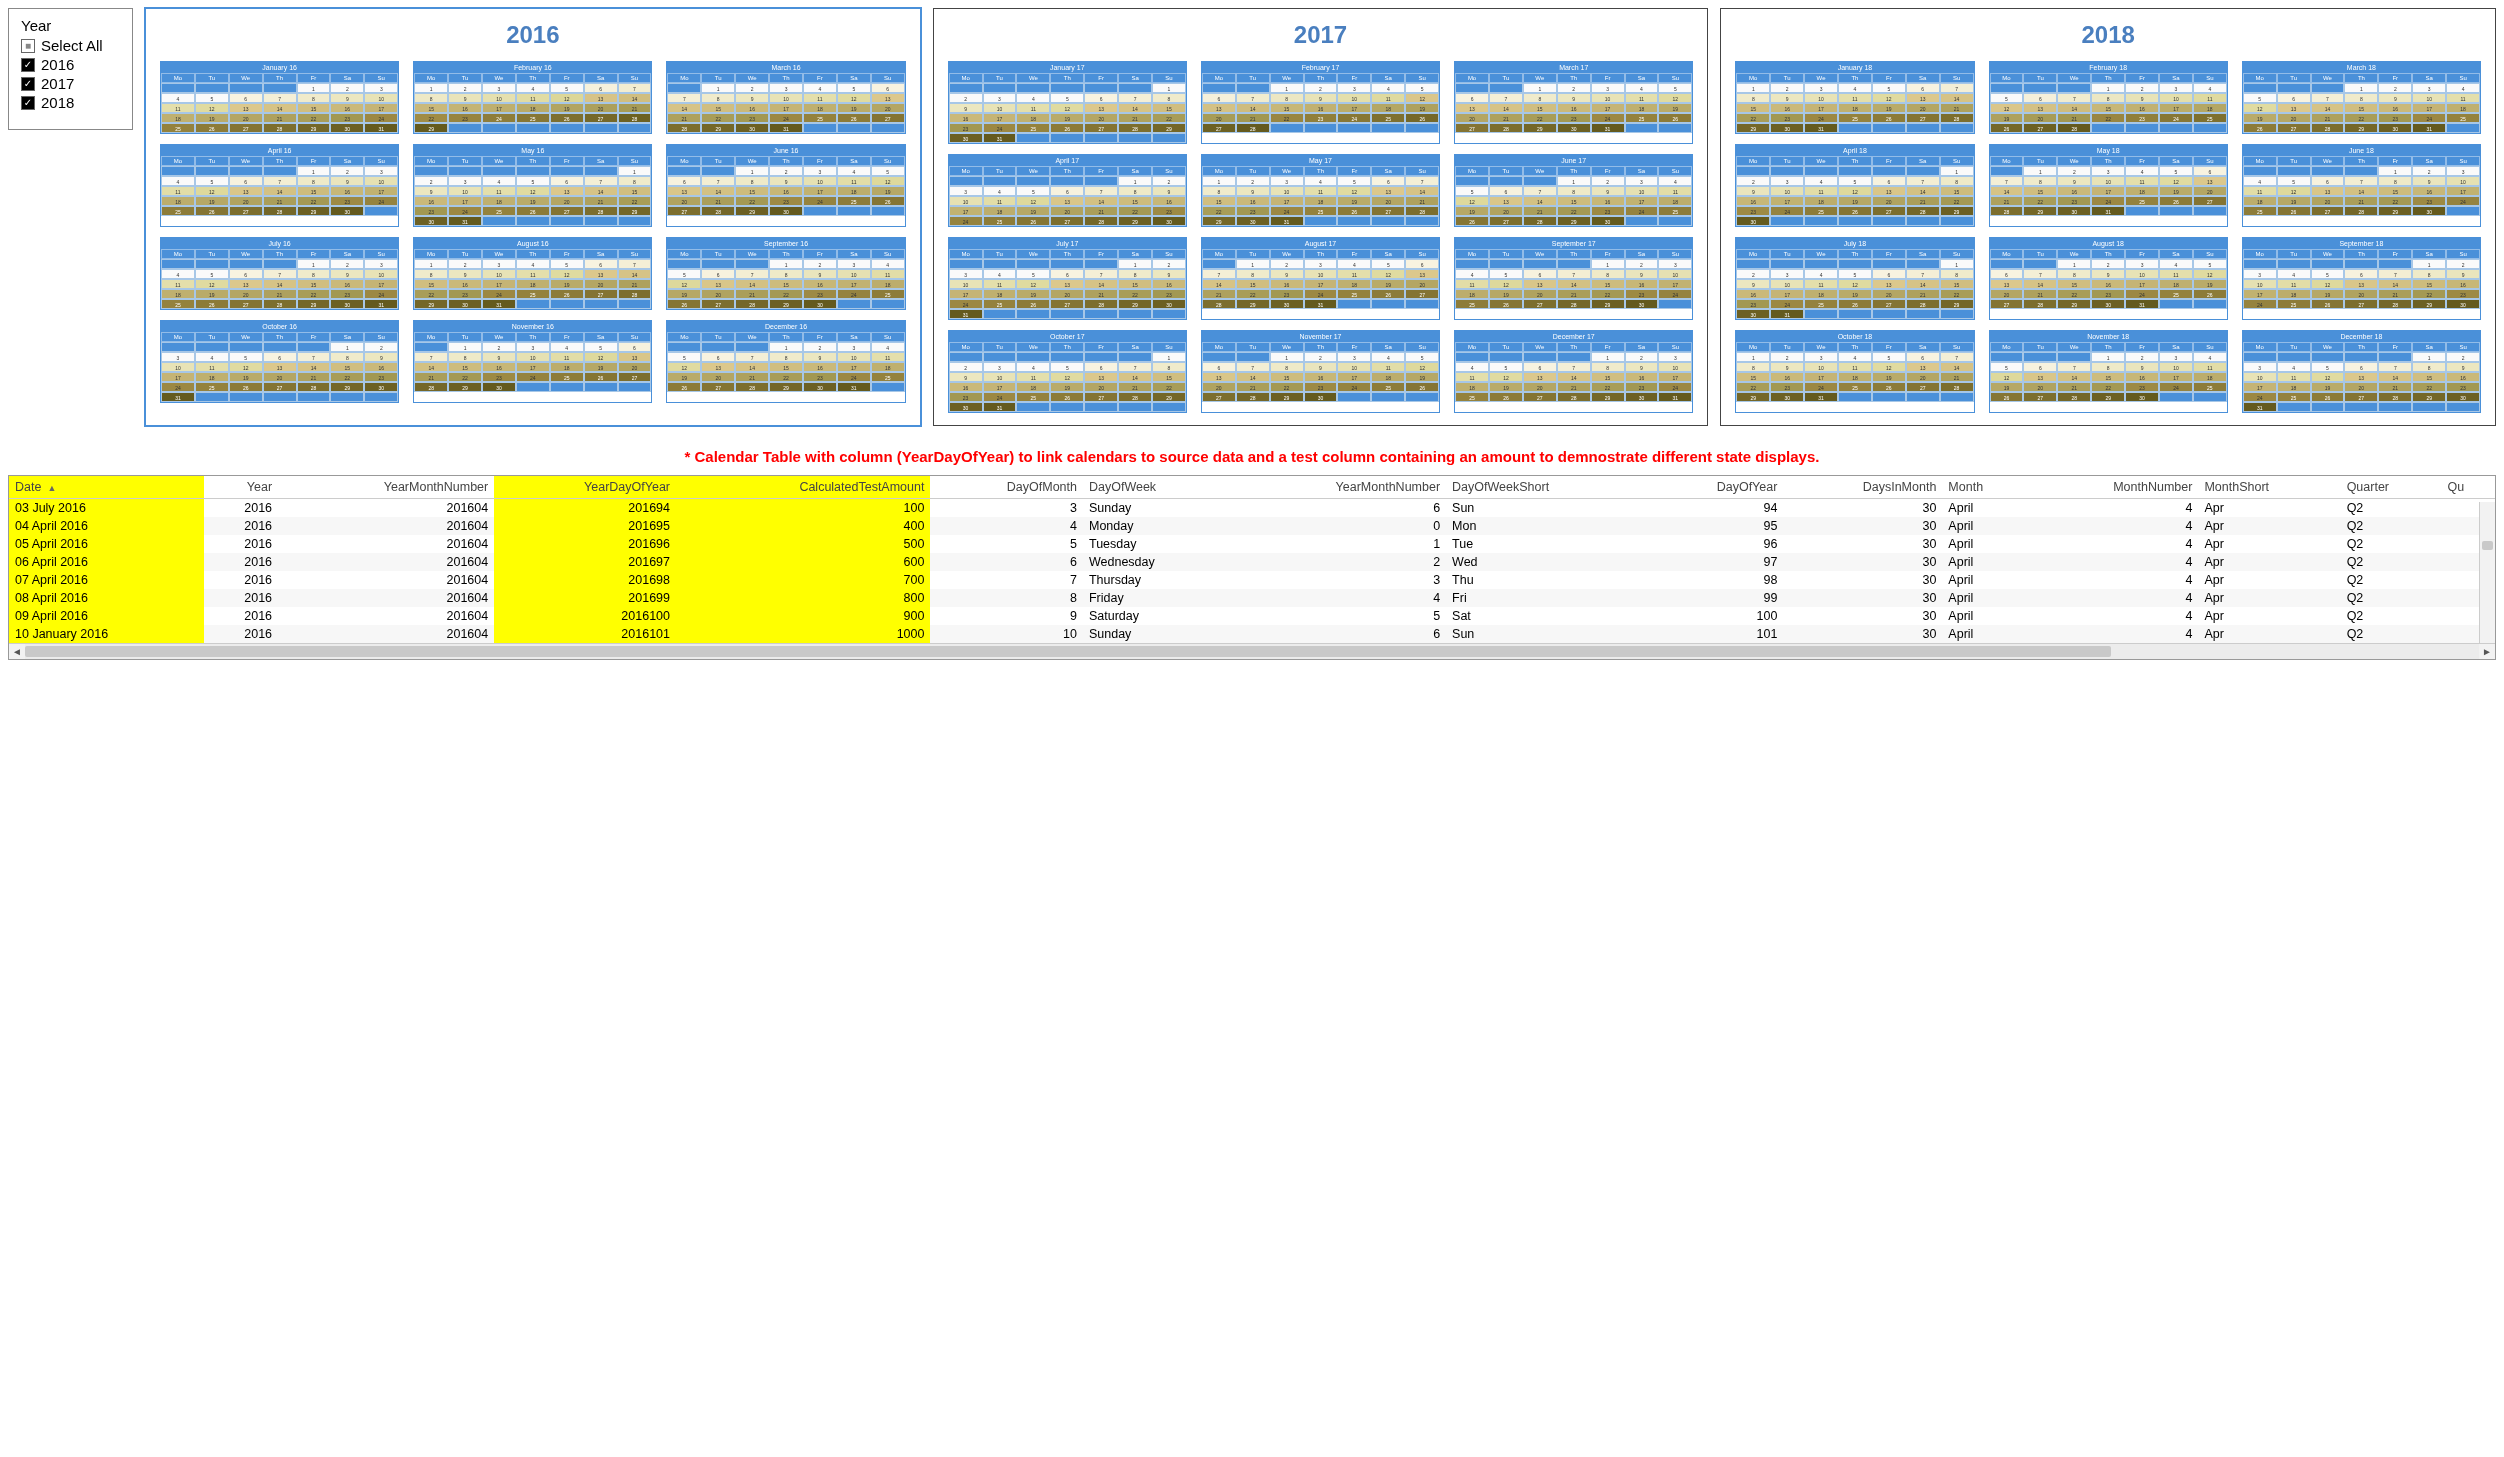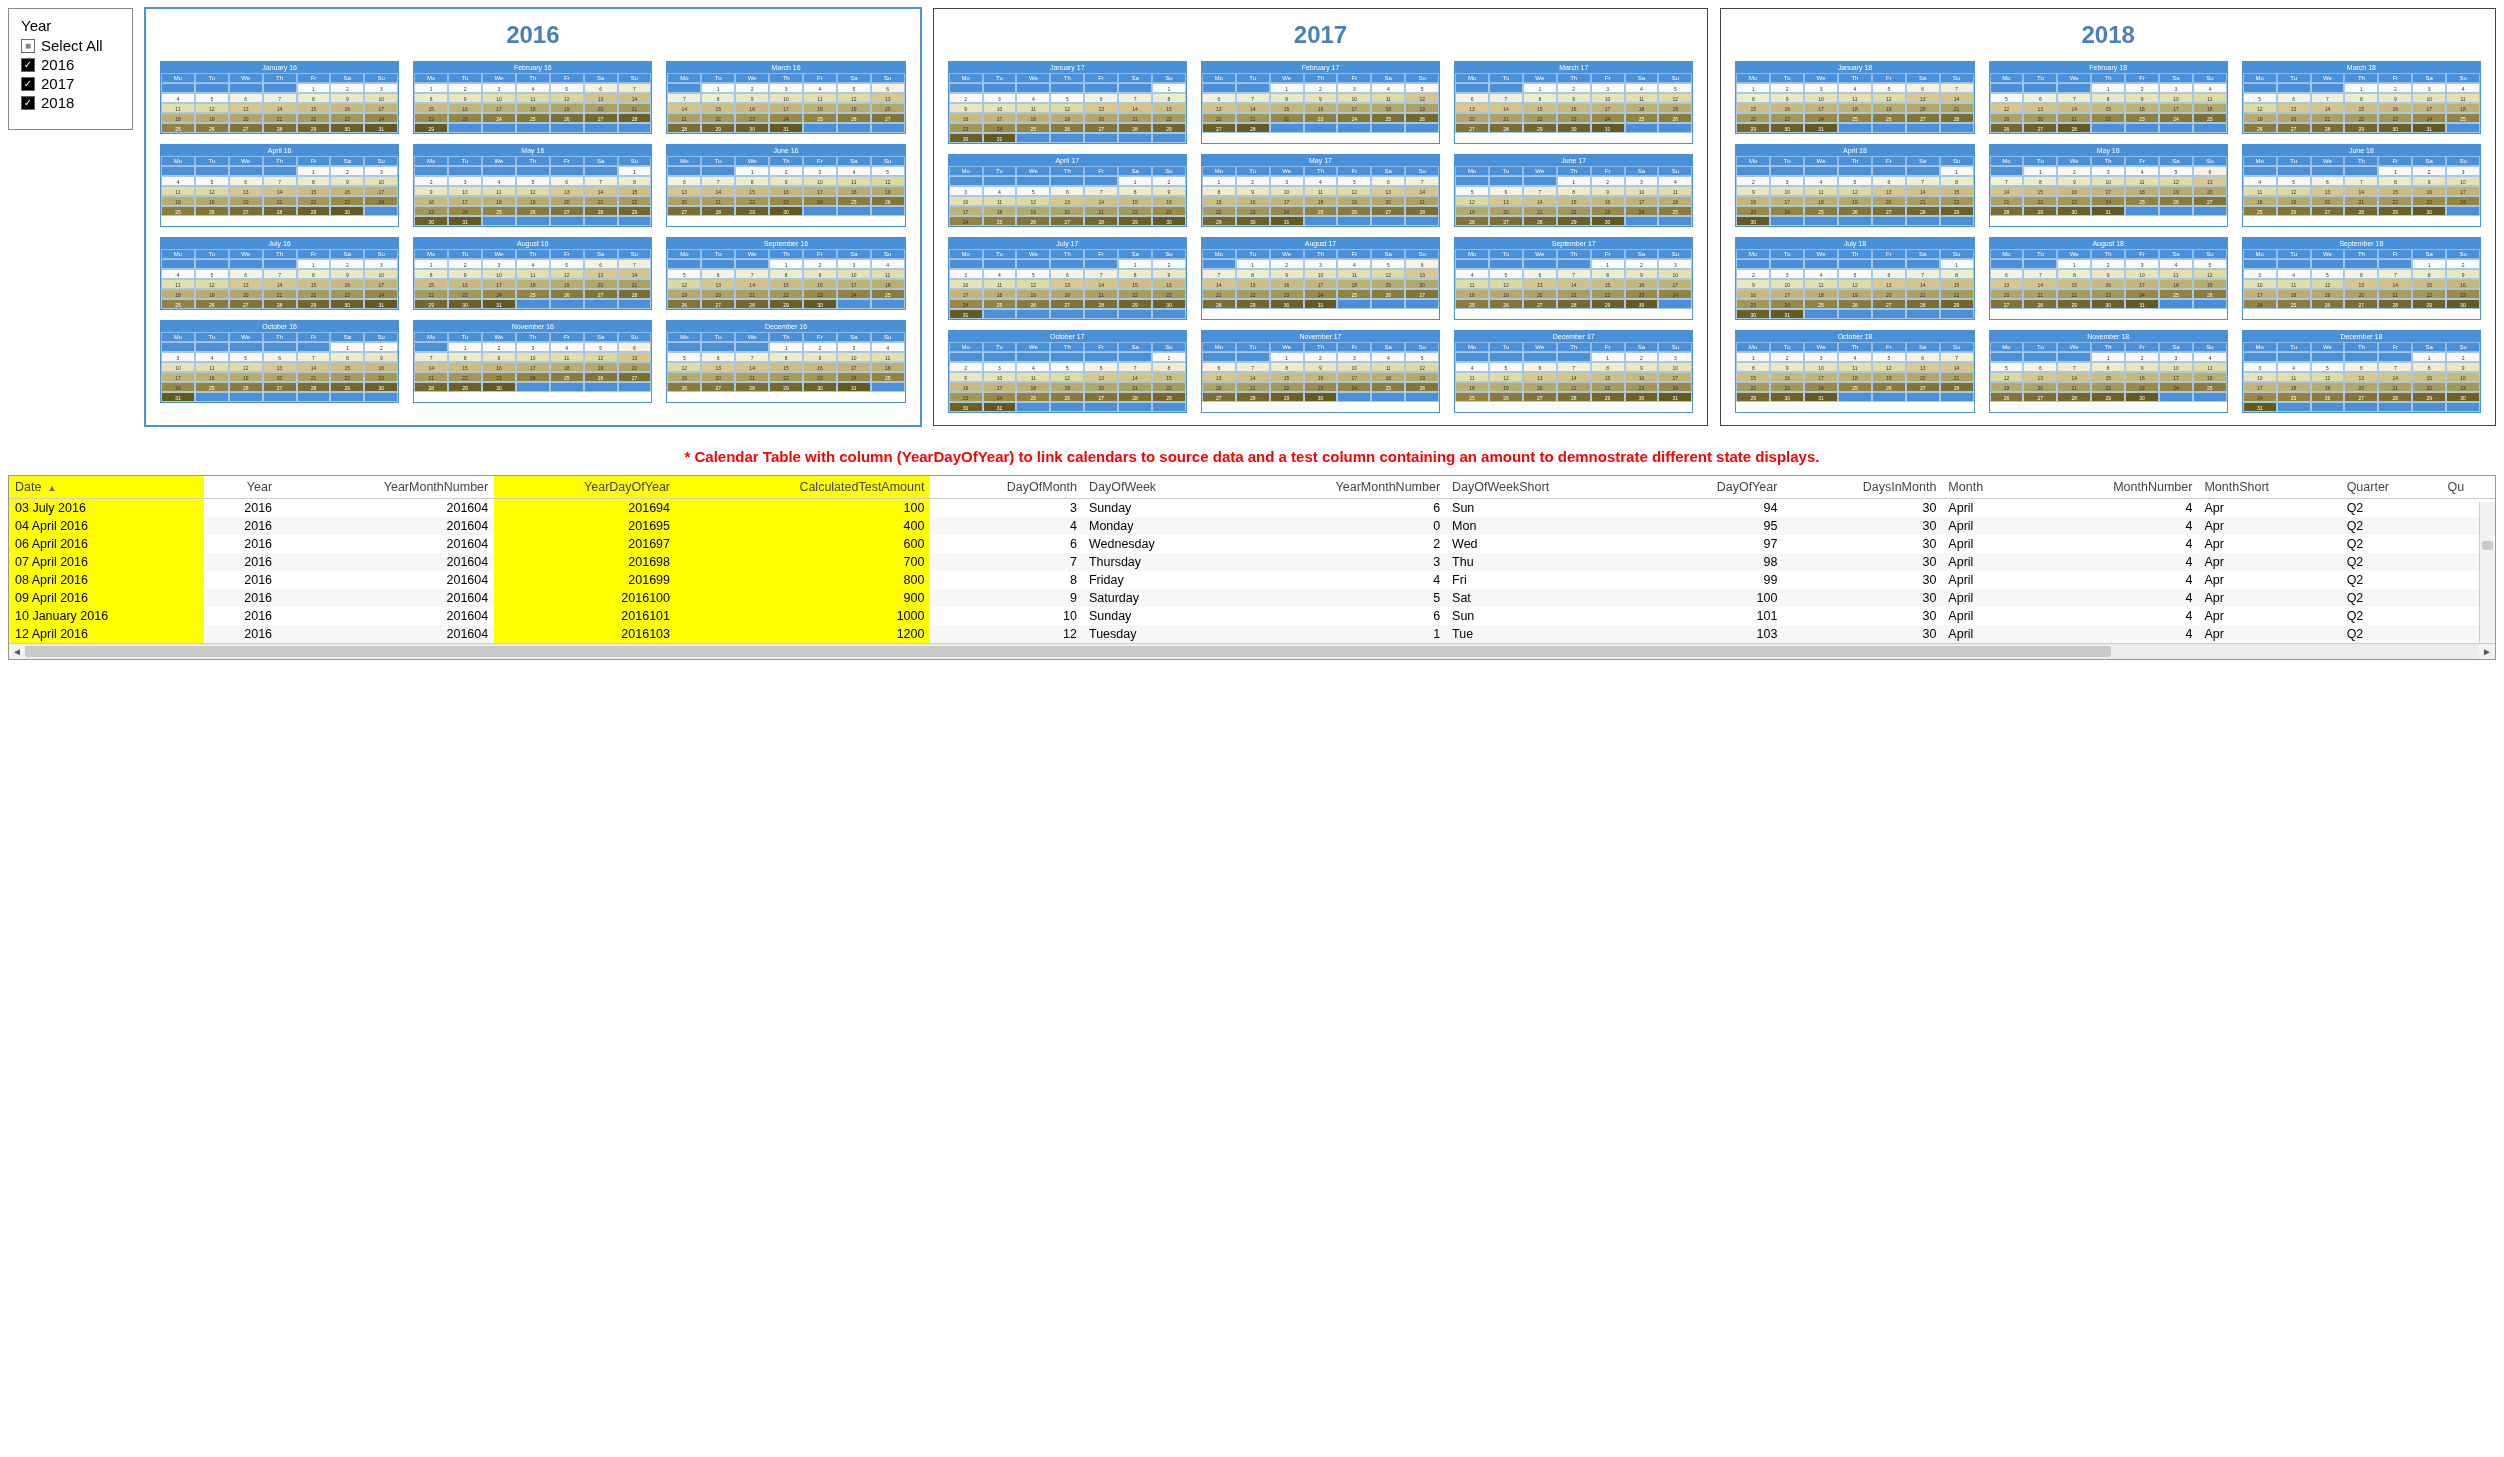--- a/index.html
+++ b/index.html
@@ -2253,20 +2253,38 @@
           <td class="hl">04 April 2016</td>
           <td class="num">2016</td>
           <td class="num">201604</td>
           <td class="num hl">201695</td>
           <td class="num hl">400</td>
           <td class="num">4</td>
           <td>Monday</td>
           <td class="num">0</td>
           <td>Mon</td>
           <td class="num">95</td>
+          <td class="num">30</td>
+          <td>April</td>
+          <td class="num">4</td>
+          <td>Apr</td>
+          <td>Q2</td>
+          <td></td>
+        </tr>
+        <tr>
+          <td class="hl">05 April 2016</td>
+          <td class="num">2016</td>
+          <td class="num">201604</td>
+          <td class="num hl">201696</td>
+          <td class="num hl">500</td>
+          <td class="num">5</td>
+          <td>Tuesday</td>
+          <td class="num">1</td>
+          <td>Tue</td>
+          <td class="num">96</td>
           <td class="num">30</td>
           <td>April</td>
           <td class="num">4</td>
           <td>Apr</td>
           <td>Q2</td>
           <td></td>
         </tr>
         <tr>
           <td class="hl">06 April 2016</td>
           <td class="num">2016</td>
@@ -2350,38 +2368,20 @@
           <td class="num">6</td>
           <td>Sun</td>
           <td class="num">101</td>
           <td class="num">30</td>
           <td>April</td>
           <td class="num">4</td>
           <td>Apr</td>
           <td>Q2</td>
           <td></td>
         </tr>
-        <tr>
-          <td class="hl">12 April 2016</td>
-          <td class="num">2016</td>
-          <td class="num">201604</td>
-          <td class="num hl">2016103</td>
-          <td class="num hl">1200</td>
-          <td class="num">12</td>
-          <td>Tuesday</td>
-          <td class="num">1</td>
-          <td>Tue</td>
-          <td class="num">103</td>
-          <td class="num">30</td>
-          <td>April</td>
-          <td class="num">4</td>
-          <td>Apr</td>
-          <td>Q2</td>
-          <td></td>
-        </tr>
       </tbody>
   </table>
   <div class="vscroll">
       <div class="thumb"></div>
     </div>
   <div class="hscroll">
     <div class="arr">◄</div>
     <div class="track">
         <div class="thumb"></div>
       </div>

